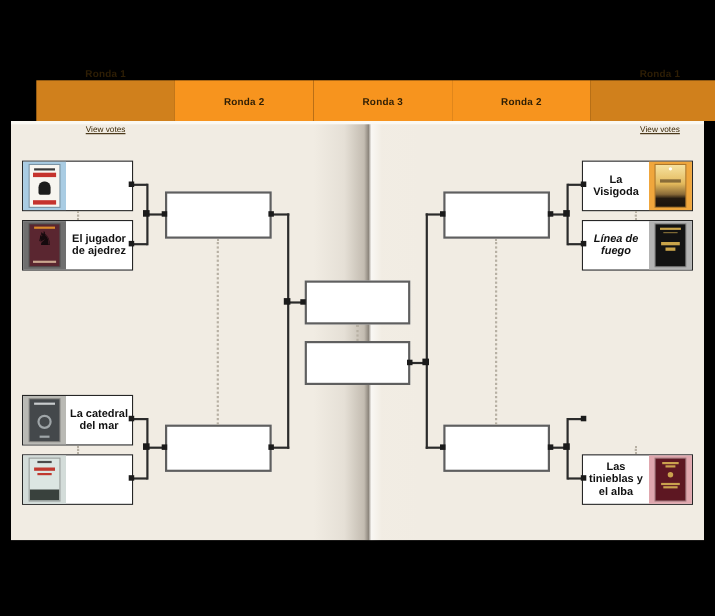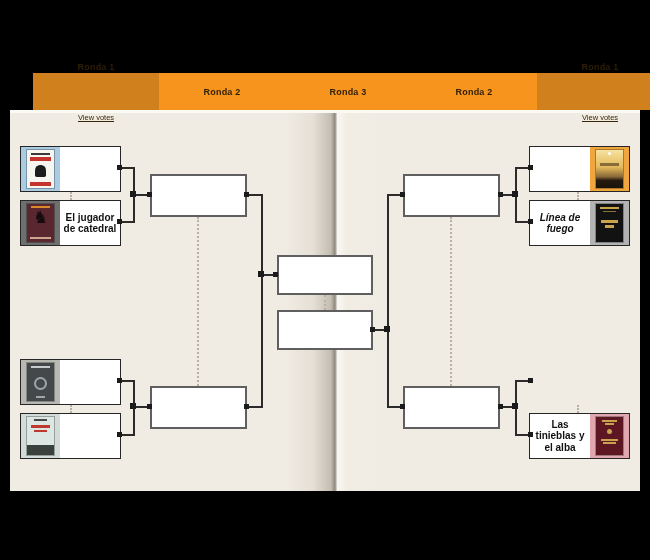--- a/index.html
+++ b/index.html
@@ -97,51 +97,53 @@
   </div>
 
   <div class="card" style="left:20px;top:200px;">
     <div class="thumb t-jugador">
       <div class="mini m-jugador">
         <i style="top:2px;left:4px;right:4px;height:2px;background:#D98A2B;"></i>
         <span class="knight">♞</span>
         <i style="bottom:3px;left:3px;right:3px;height:2px;background:#CAA78F;"></i>
       </div>
     </div>
-    <div class="title">El jugador de catedral</div>
+    <div class="title">El jugador de ajedrez</div>
   </div>
 
   <div class="card" style="left:20px;top:359px;">
     <div class="thumb t-catedral">
       <div class="mini m-catedral">
         <i style="top:3px;left:4px;right:4px;height:2px;background:#C8CBCD;"></i>
         <i style="top:14px;left:7px;width:9px;height:9px;border:2px solid #9FA5A8;border-radius:50%;"></i>
         <i style="bottom:3px;left:9px;right:9px;height:2px;background:#9FA5A8;"></i>
       </div>
     </div>
+    <div class="title">La catedral del mar</div>
   </div>
 
   <div class="card" style="left:20px;top:413px;">
     <div class="thumb t-cinta">
       <div class="mini m-cinta">
         <i style="top:2px;left:7px;right:7px;height:2px;background:#4A4A4A;"></i>
         <i style="top:8px;left:4px;right:4px;height:3px;background:#C0392F;"></i>
         <i style="top:13px;left:7px;right:7px;height:2px;background:#C0392F;"></i>
         <i style="bottom:0;left:0;right:0;height:10px;background:#39413D;"></i>
       </div>
     </div>
   </div>
 
   <div class="card" style="left:529px;top:146px;flex-direction:row-reverse;">
     <div class="thumb t-visigoda">
       <div class="mini m-visigoda">
         <i style="top:2px;left:12px;width:3px;height:3px;background:#FFF;border-radius:50%;"></i>
         <i style="top:13px;left:4px;right:4px;height:3px;background:rgba(60,40,20,.55);"></i>
       </div>
     </div>
+    <div class="title">La Visigoda</div>
   </div>
 
   <div class="card" style="left:529px;top:200px;flex-direction:row-reverse;font-style:italic;">
     <div class="thumb t-linea">
       <div class="mini m-linea">
         <i style="top:3px;left:4px;right:4px;height:2px;background:#C9A44A;"></i>
         <i style="top:7px;left:7px;right:7px;height:1px;background:#8A7339;"></i>
         <i style="top:16px;left:5px;right:5px;height:3px;background:#C9A44A;"></i>
         <i style="top:21px;left:9px;right:9px;height:3px;background:#C9A44A;"></i>
       </div>

